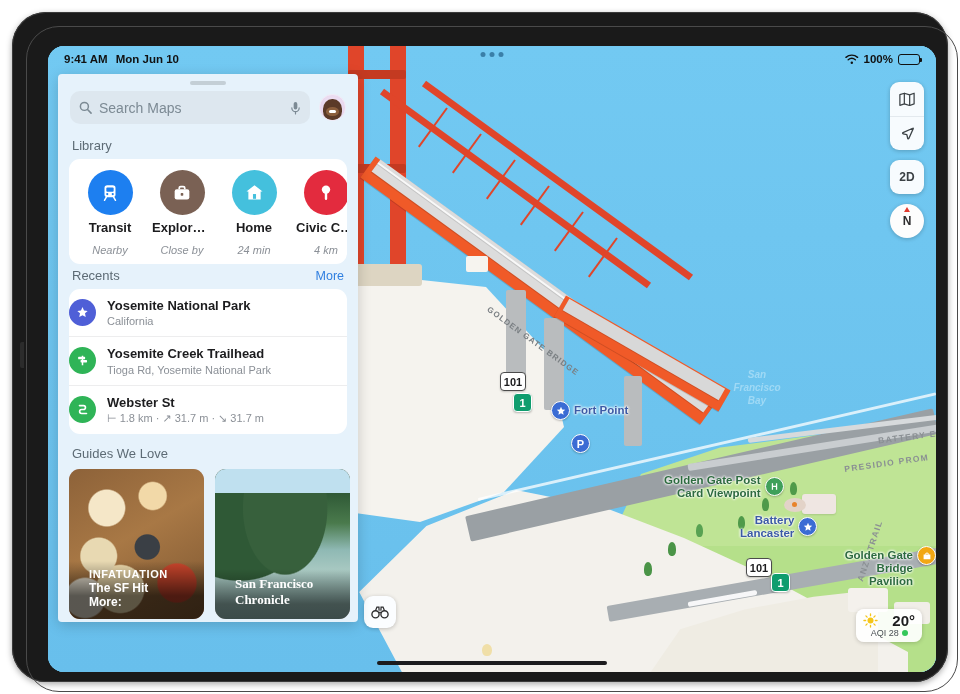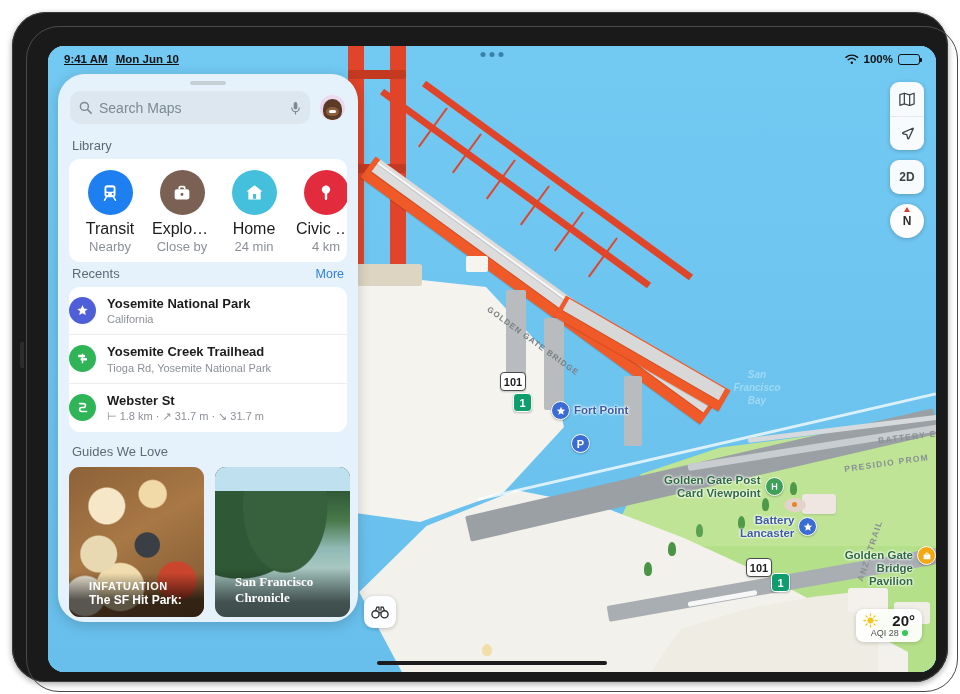--- a/index.html
+++ b/index.html
@@ -118,41 +118,41 @@
     font-weight: bold; white-space: nowrap;
   }
 
   
   .statusbar {
     position: absolute; left: 0; top: 0; width: 100%; height: 26px;
     display: flex; align-items: center; justify-content: space-between;
     padding: 0 16px; font-size: 11.5px; font-weight: bold; color: #111;
     z-index: 40;
   }
-  .sb-left { display: flex; gap: 8px; align-items: center; text-decoration: underline; }
+  .sb-left { display: flex; gap: 8px; align-items: center; }
   .sb-right { display: flex; gap: 5px; align-items: center; }
   .battery {
     width: 22px; height: 11px; border: 1.2px solid #111; border-radius: 3px;
     position: relative; padding: 1px;
   }
   .battery::after {
     content: ""; position: absolute; right: -3px; top: 3.4px; width: 1.8px;
     height: 4px; background: #111; border-radius: 0 1px 1px 0;
   }
   .battery-fill { height: 100%; background: #111; border-radius: 1px; }
   .multitask-dots {
     position: absolute; left: 50%; top: 6px; transform: translateX(-50%);
     display: flex; gap: 4px; z-index: 41;
   }
   .multitask-dots i { width: 5px; height: 5px; border-radius: 50%; background: #3a7fa8; display: block; }
 
   
   .sidebar {
     position: absolute; left: 10px; top: 28px; width: 300px; height: 548px;
-    background: #e6f2fb; border-radius: 27px;
+    background: #e6f2fb; border-radius: 4px;
     box-shadow: 0 3px 14px rgba(0,0,0,.18);
     overflow: hidden; z-index: 30;
   }
   .grabber {
     width: 36px; height: 4px; background: #c4cfd6; border-radius: 2px;
     margin: 7px auto 4px;
   }
   .search-row { display: flex; align-items: center; gap: 9px; padding: 2px 12px 10px; }
   .search-field {
     flex: 1; height: 33px; background: #dde7ef; border-radius: 10px;
@@ -183,22 +183,22 @@
   .more-link { font-size: 12.5px; color: #2f7fe0; }
 
   .card { background: #fff; border-radius: 11px; margin: 0 11px; overflow: hidden; }
 
   .lib-row { display: flex; padding: 11px 0 8px 11px; gap: 12px; overflow: hidden; }
   .lib-item { width: 60px; text-align: center; flex: none; }
   .lib-icon {
     width: 45px; height: 45px; border-radius: 50%; margin: 0 auto 5px;
     display: flex; align-items: center; justify-content: center;
   }
-  .lib-name { font-size: 16px; font-weight: normal; color: #1c1c1e; white-space: nowrap; overflow: hidden; text-overflow: ellipsis; }
-  .lib-sub { font-size: 13px; color: #8b9097; margin-top: 1px; }
+  .lib-name { font-size: 13px; font-weight: bold; color: #1c1c1e; white-space: nowrap; overflow: hidden; text-overflow: ellipsis; }
+  .lib-sub { font-size: 11px; color: #8b9097; margin-top: 9px; font-style: italic; }
   .lib-footer {
     border-top: 1px solid #e9e9ea; padding: 9px 12px; display: flex;
     align-items: center; justify-content: space-between;
     font-size: 13px; font-weight: bold; color: #1c1c1e;
   }
   .chev { color: #c0c3c7; font-size: 13px; }
 
   .rec-item { display: flex; align-items: center; gap: 11px; padding: 9px 0; }
   .rec-item + .rec-item { border-top: 1px solid #ededee; }
   .rec-icon {
@@ -599,21 +599,21 @@
                    radial-gradient(circle at 28% 26%, #f5e7c8 0 12%, transparent 13%),
                    radial-gradient(circle at 62% 18%, #f2d9a8 0 9%, transparent 10%),
                    radial-gradient(circle at 22% 58%, #e8d9b2 0 13%, transparent 14%),
                    radial-gradient(circle at 58% 52%, #3a3f45 0 11%, transparent 12%),
                    radial-gradient(circle at 38% 80%, #f0dcae 0 16%, transparent 17%),
                    radial-gradient(circle at 80% 76%, #c9452c 0 12%, transparent 13%),
                    radial-gradient(circle at 12% 86%, #eae3d2 0 11%, transparent 12%),
                    linear-gradient(150deg,#8d6239 0%,#a87845 45%,#7d5631 100%);"></div>
             <div class="guide-txt" style="background:linear-gradient(180deg,rgba(0,0,0,0) 0%,rgba(0,0,0,.62) 60%);">
               <div class="guide-brand">INFATUATION</div>
-              <div class="guide-title">The SF Hit Park:</div>
+              <div class="guide-title">The SF Hit More:</div>
             </div>
           </div>
           <div class="guide-card">
             <div class="guide-img" style="background:
                    linear-gradient(180deg,#bfe0ef 0 16%, transparent 16%),
                    radial-gradient(ellipse at 52% 26%, #37603c 0 42%, transparent 43%),
                    radial-gradient(ellipse at 18% 44%, #2f5936 0 38%, transparent 39%),
                    linear-gradient(180deg,#2f5936 16%, #4a7a4c 36%, #8fb9b4 54%, #a9c9c2 68%, #7d9e9a 100%);"></div>
             <div class="guide-txt" style="background:linear-gradient(180deg,rgba(0,0,0,0) 0%,rgba(0,0,0,.52) 70%);">
               <div class="guide-brand serif">San Francisco Chronicle</div>

